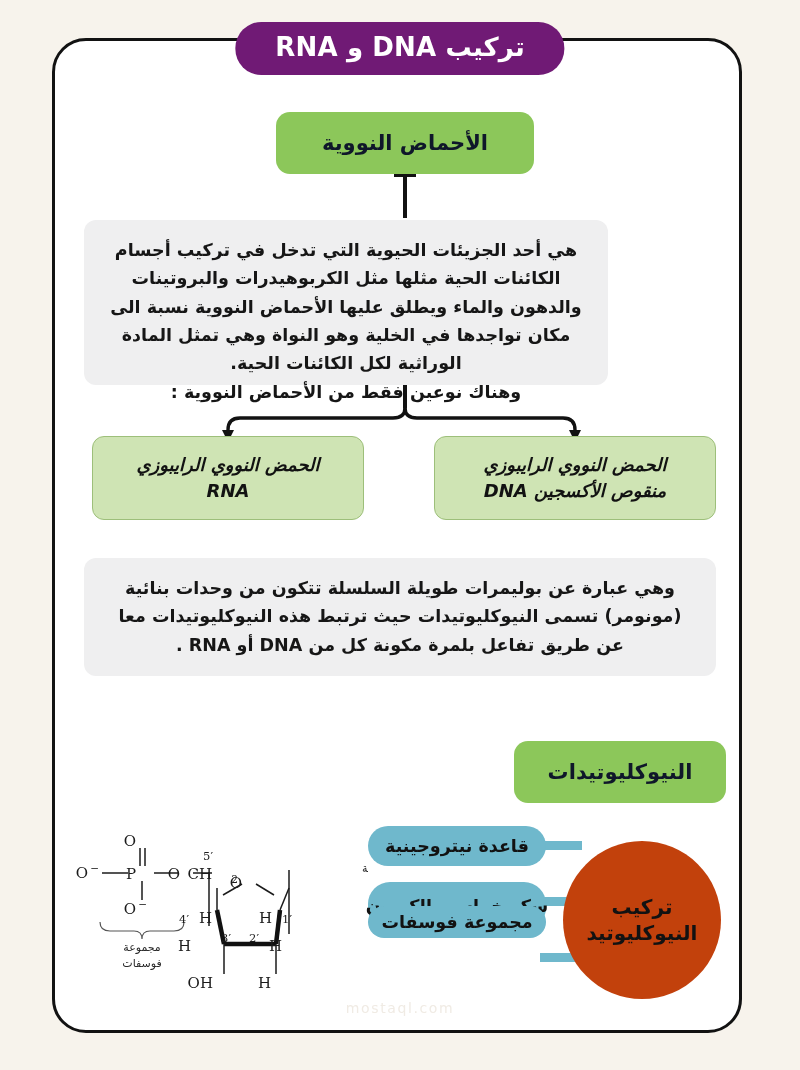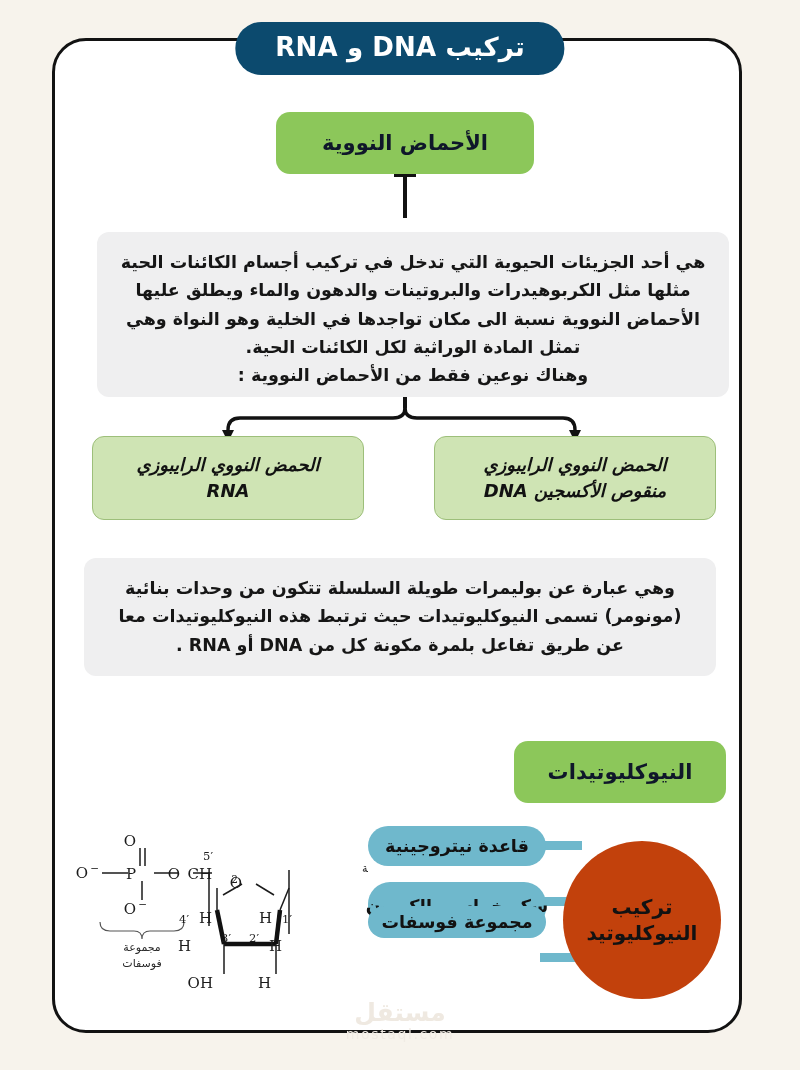--- a/index.html
+++ b/index.html
@@ -27,21 +27,21 @@
     border-radius: 34px;
     box-sizing: border-box;
   }
 
   
   .title-chip {
     position: absolute;
     left: 50%;
     transform: translateX(-50%);
     top: 22px;
-    background: #0c4a6e;
+    background: #701a75;
     color: #ffffff;
     border-radius: 26px;
     padding: 10px 40px 13px 40px;
     font-size: 26px;
     font-weight: bold;
     letter-spacing: 0.2px;
     white-space: nowrap;
     z-index: 5;
     direction: rtl;
   }
@@ -85,24 +85,23 @@
     font-weight: bold;
     line-height: 1.62;
     text-align: center;
     direction: rtl;
     padding: 16px 22px;
     box-sizing: border-box;
     white-space: pre-line;
   }
   #intro-paragraph {
     left: 84px;
-    top: 232px;
-    width: 632px;
+    top: 220px;
+    width: 524px;
     height: 165px;
-    margin-left: 13px;
   }
   #polymer-paragraph {
     left: 84px;
     top: 558px;
     width: 632px;
     height: 118px;
   }
 
   
   .type-box {
@@ -362,15 +361,14 @@
   <text class="chem-prime" x="216" y="101">1′</text>
   <text class="chem-atom" x="206" y="129">H</text>
   <text class="chem-atom" x="137" y="166">OH</text>
   <text class="chem-atom" x="195" y="166">H</text>
 
   <text class="chem-ar" x="286" y="50" text-anchor="end">قاعدة نيتروجينية</text>
 </svg>
 </div>
 
 <div id="watermark">
-  <div id="watermark-arabic">مستقل</div>
   <div id="watermark-url">mostaql.com</div>
 </div>
 
 </body></html>

